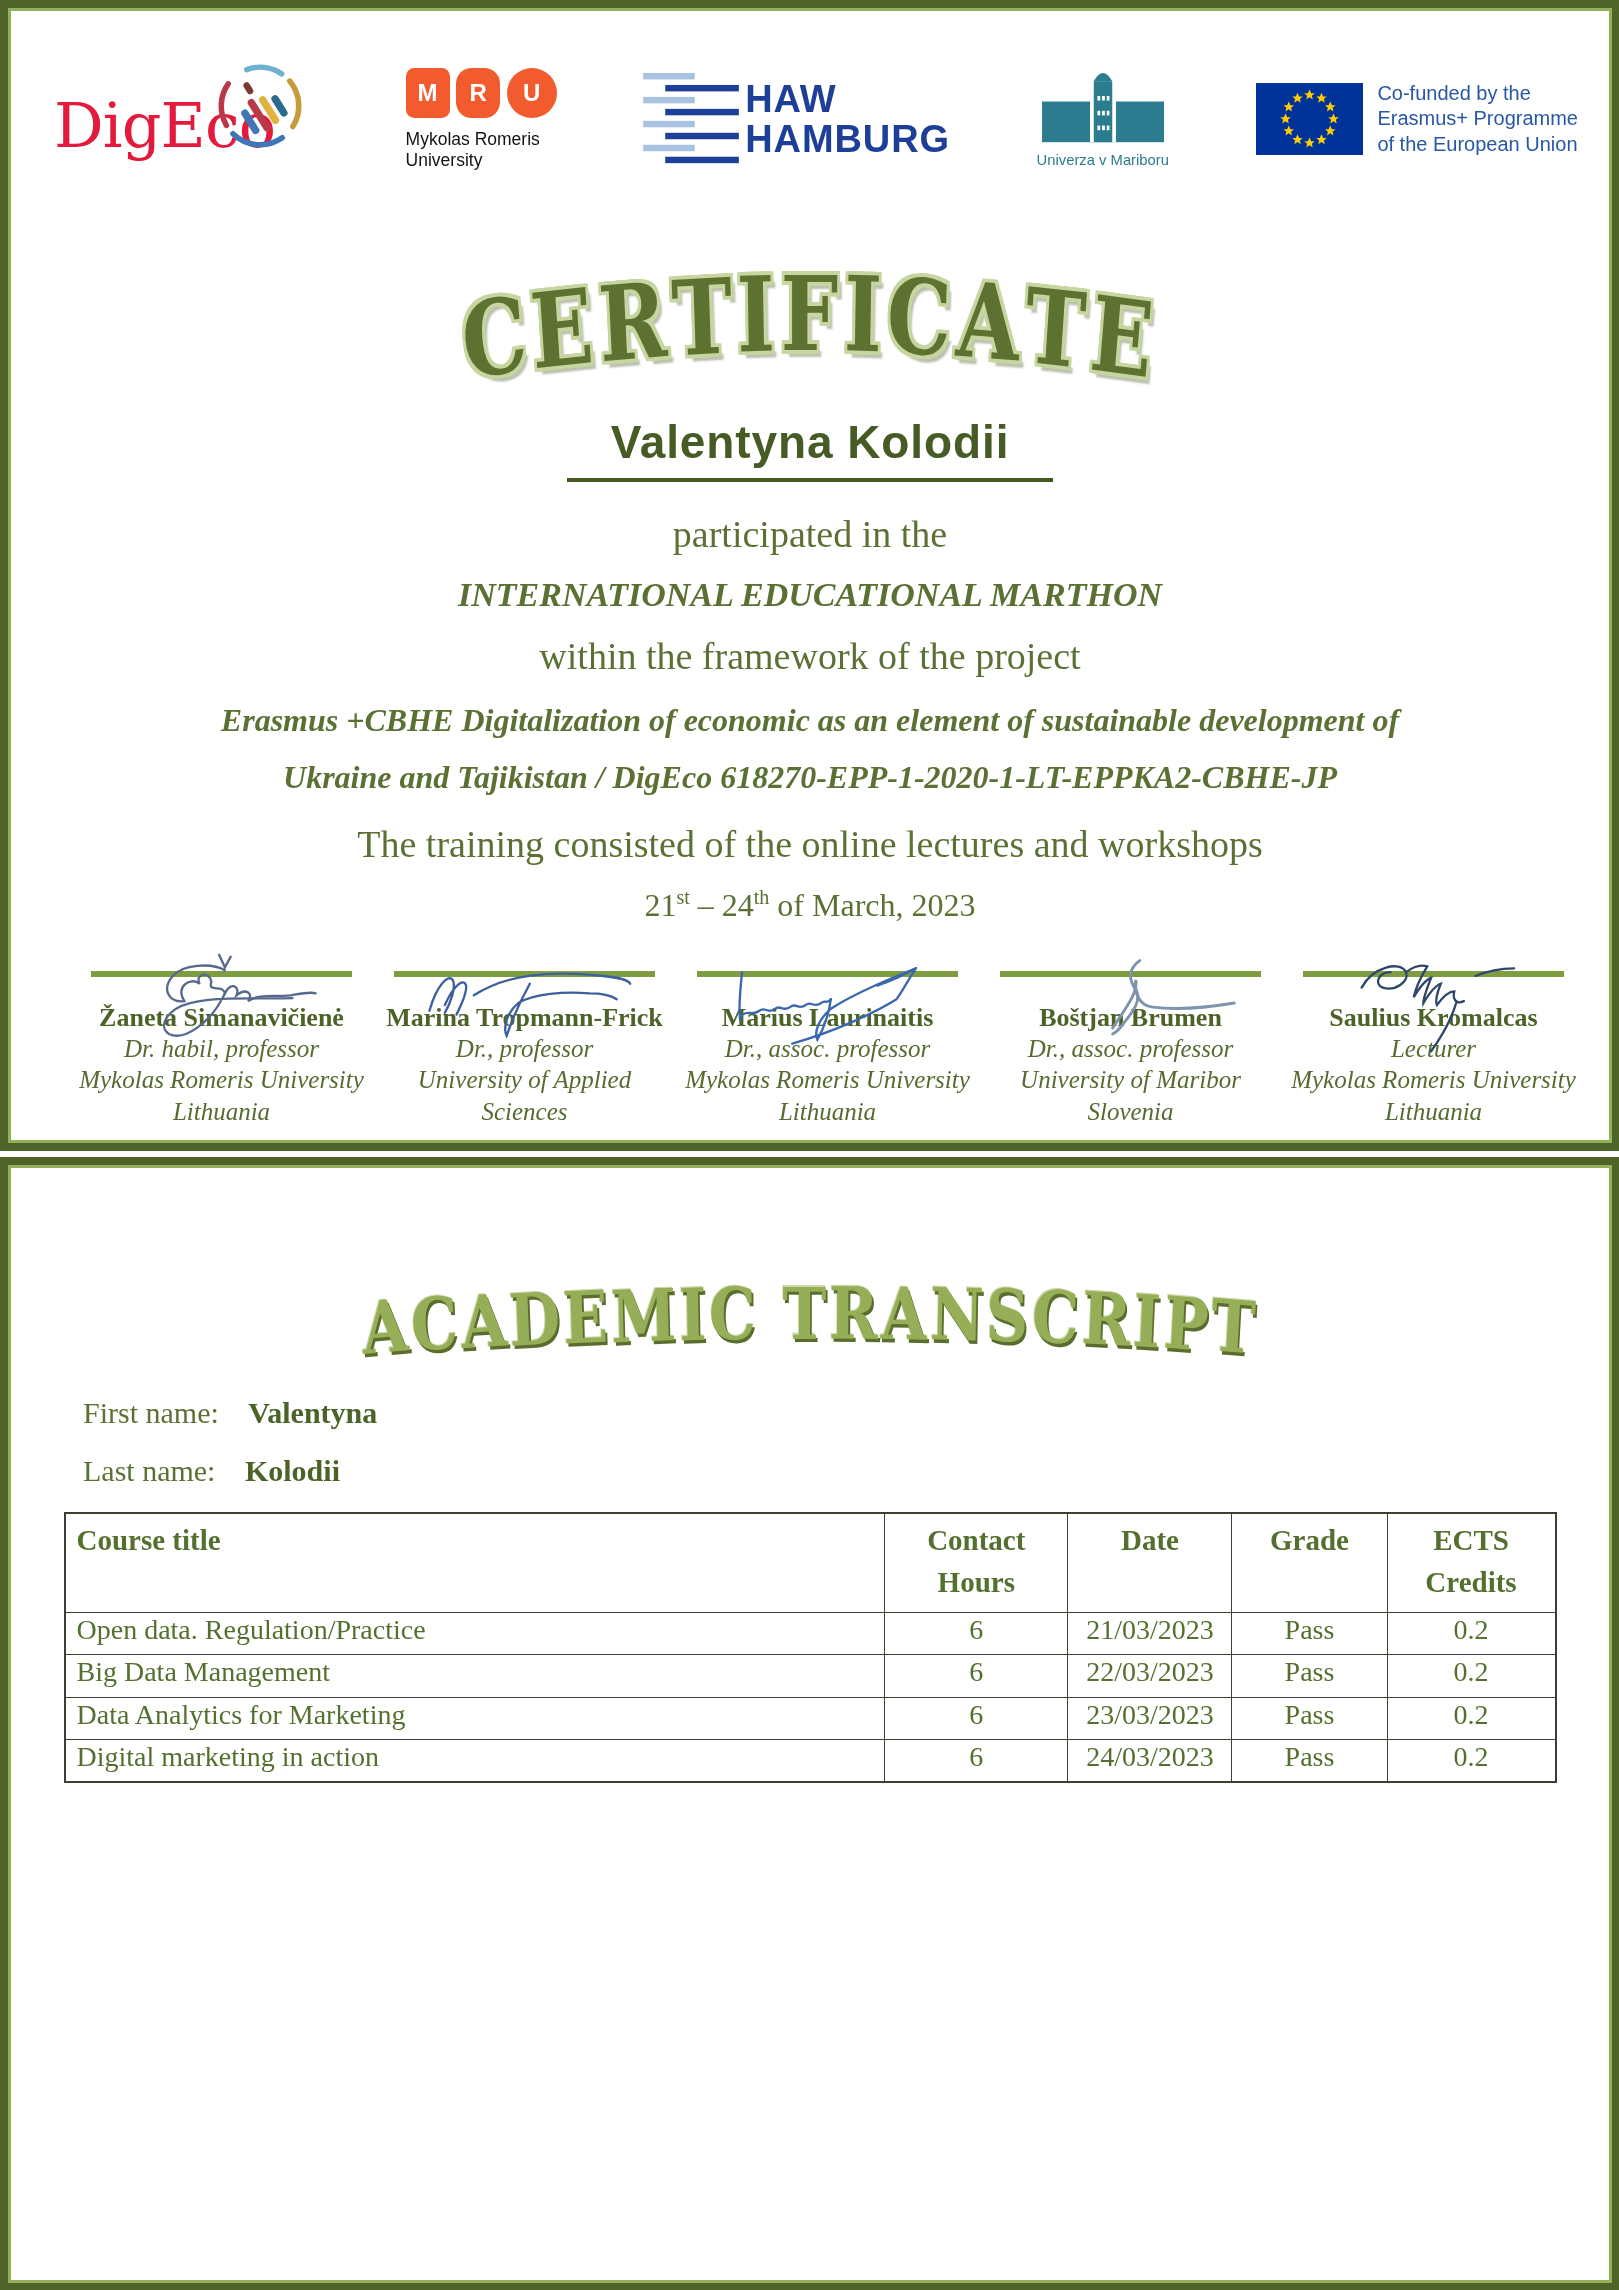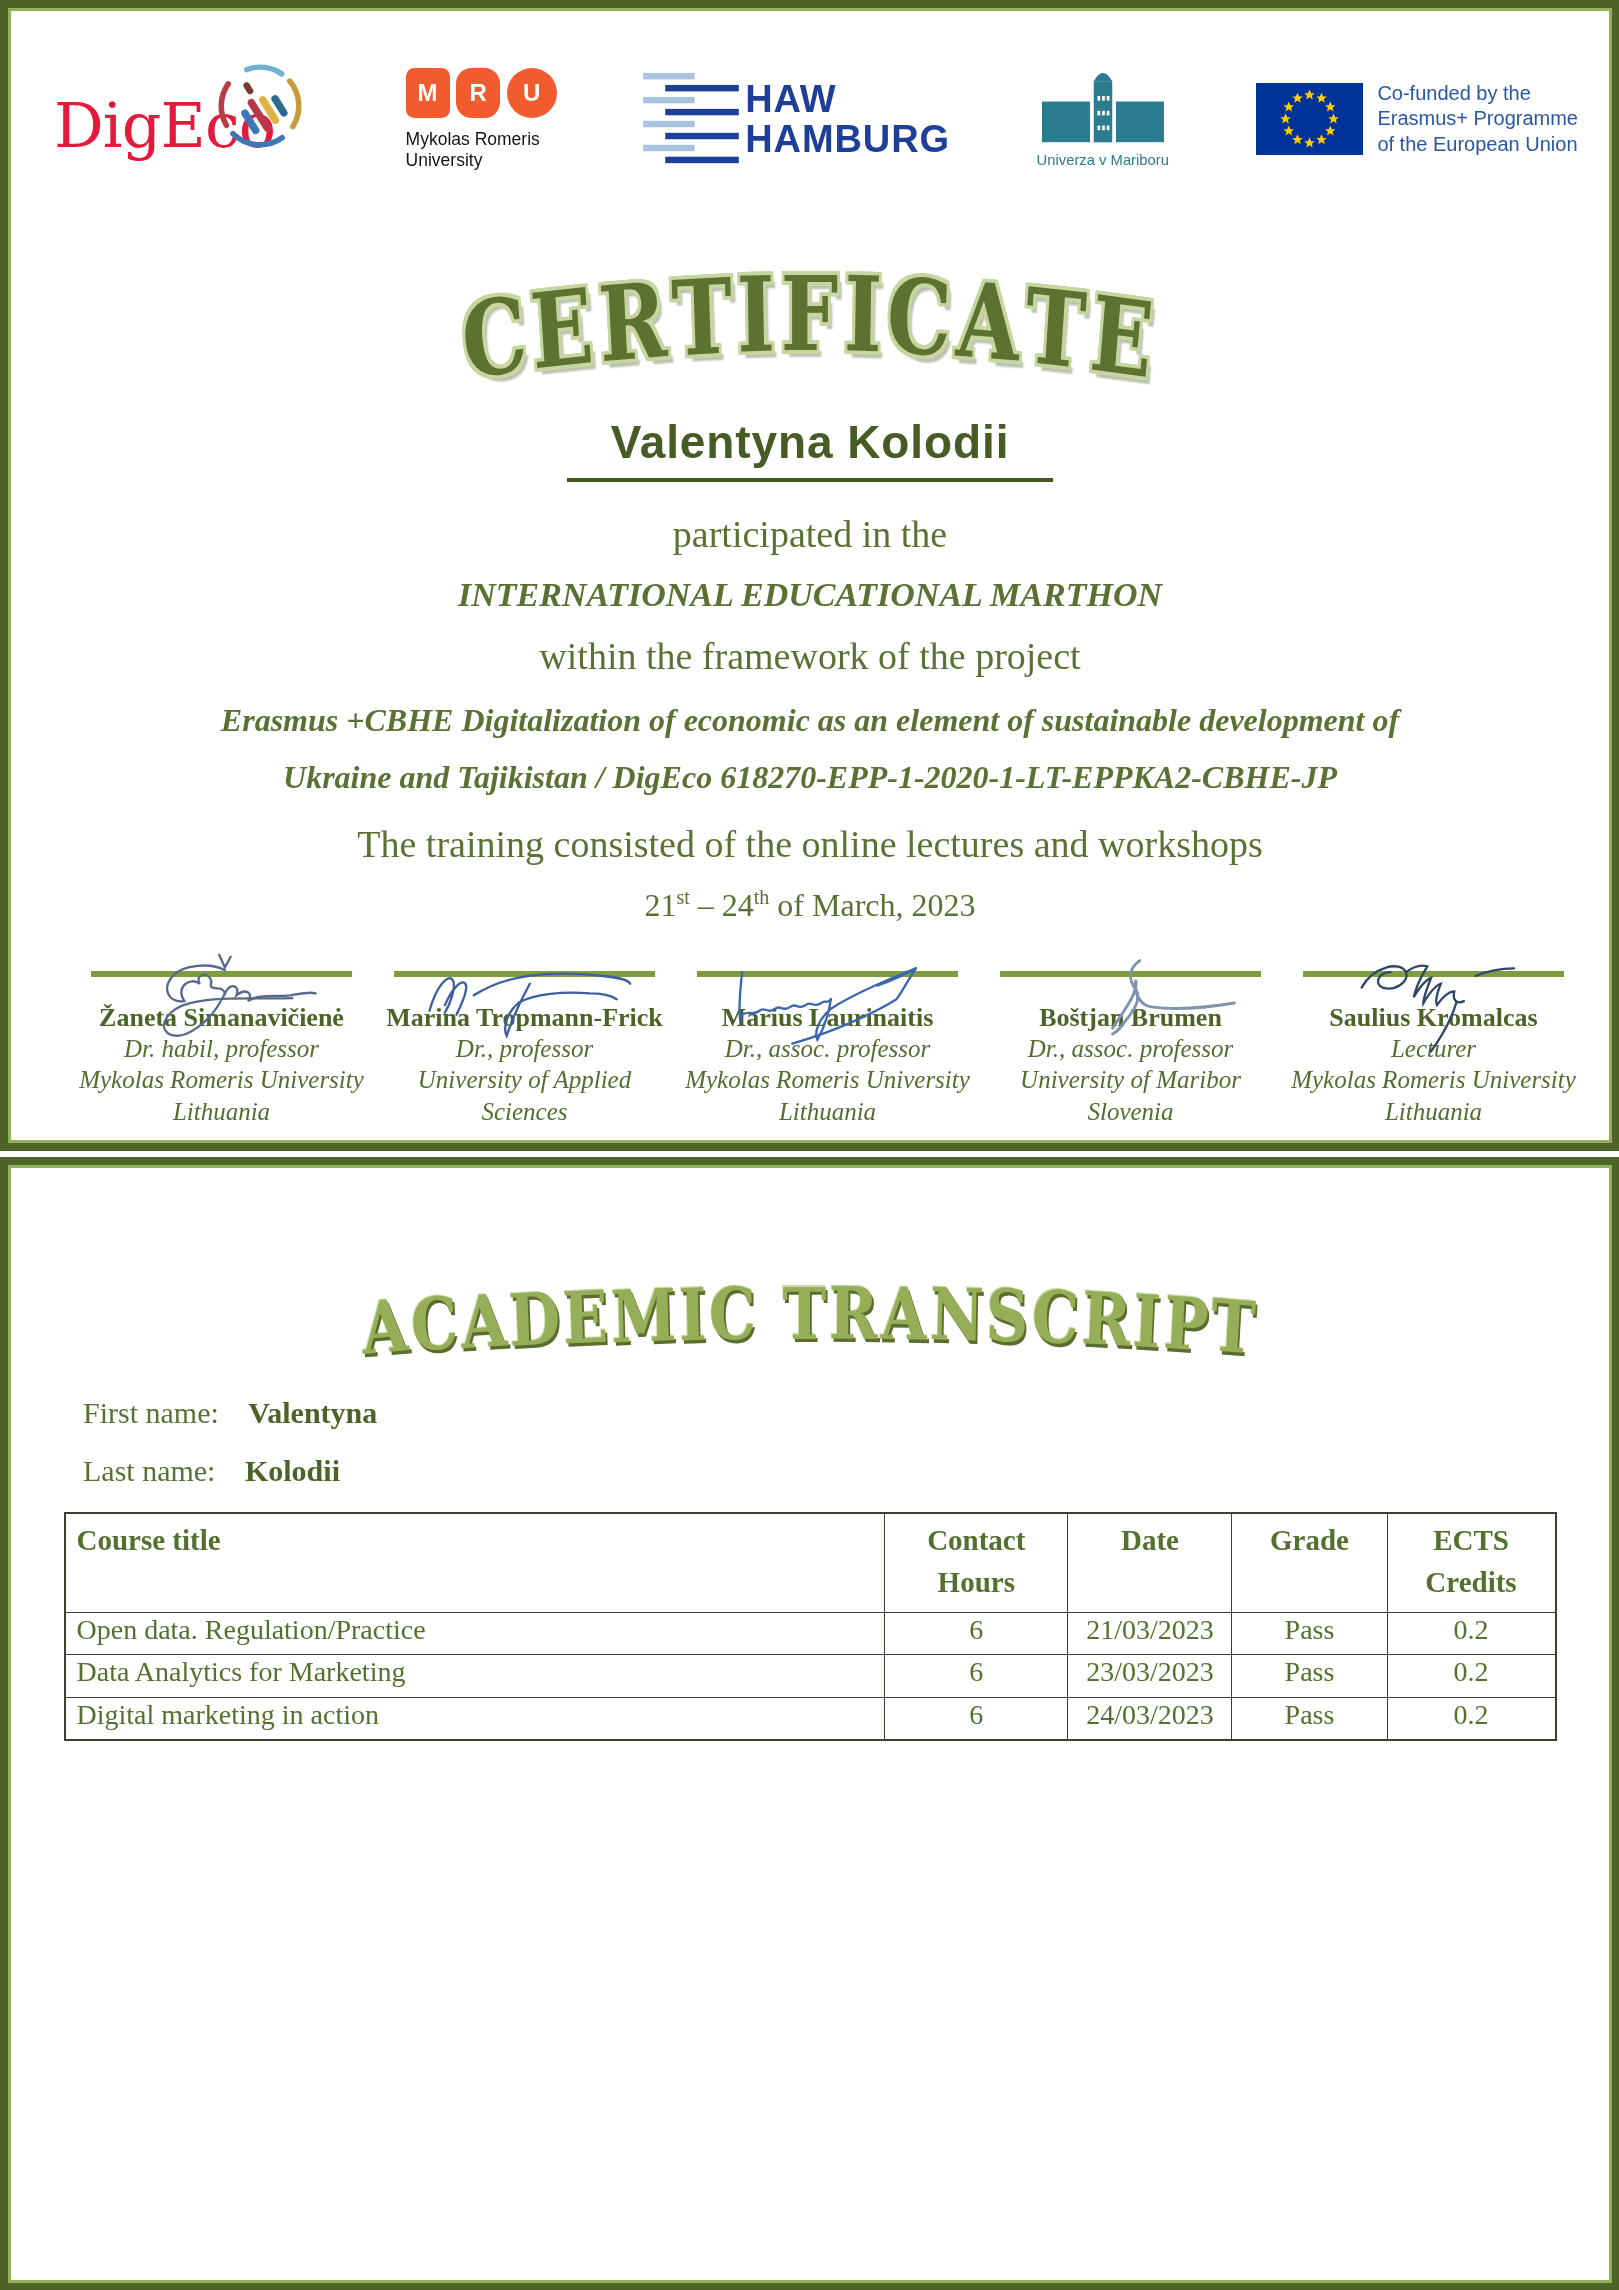--- a/index.html
+++ b/index.html
@@ -309,20 +309,27 @@
       </thead>
       <tbody>
         <tr>
           <td class="first">Open data. Regulation/Practice</td>
           <td>6</td>
           <td>21/03/2023</td>
           <td>Pass</td>
           <td>0.2</td>
         </tr>
         <tr>
+          <td class="first">Big Data Management</td>
+          <td>6</td>
+          <td>22/03/2023</td>
+          <td>Pass</td>
+          <td>0.2</td>
+        </tr>
+        <tr>
           <td class="first">Data Analytics for Marketing</td>
           <td>6</td>
           <td>23/03/2023</td>
           <td>Pass</td>
           <td>0.2</td>
         </tr>
         <tr>
           <td class="first">Digital marketing in action</td>
           <td>6</td>
           <td>24/03/2023</td>

